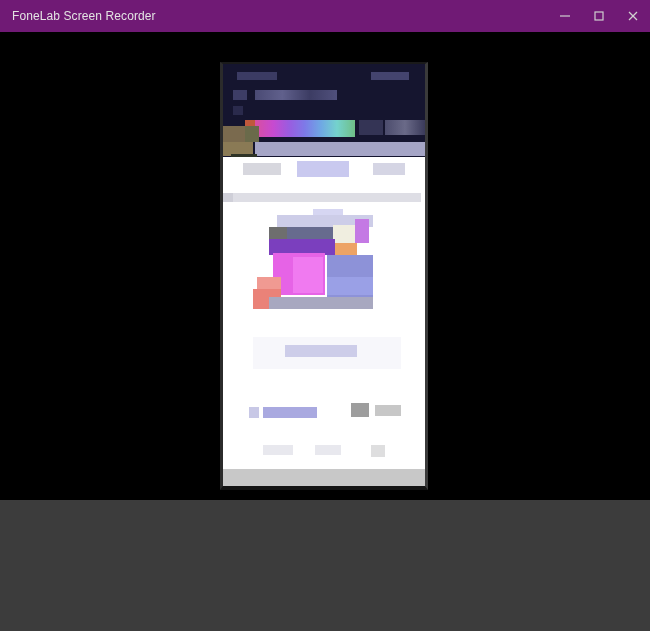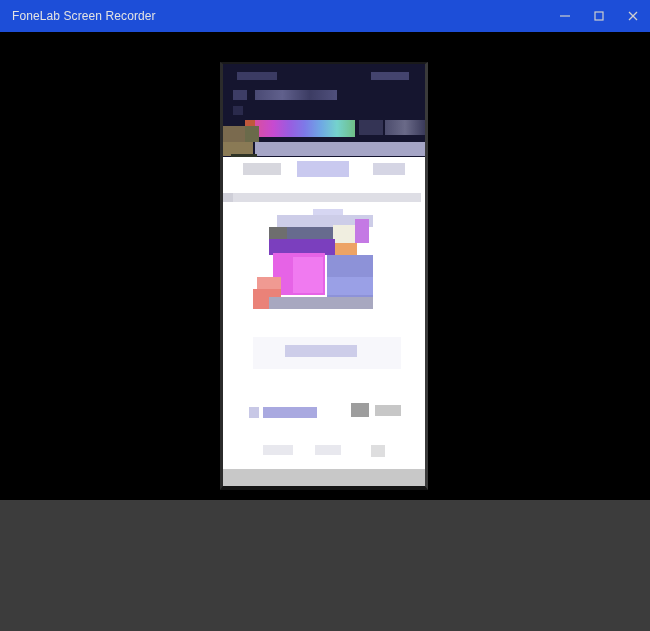--- a/index.html
+++ b/index.html
@@ -19,21 +19,21 @@
     width: 650px;
     height: 631px;
     background: #000000;
     display: flex;
     flex-direction: column;
   }
 
   
   .titlebar {
     height: 32px;
-    background: #1d4ed8;
+    background: #701a75;
     display: flex;
     align-items: center;
     justify-content: space-between;
     flex: 0 0 32px;
     user-select: none;
   }
   .titlebar-title {
     color: #e3e3e3;
     font-size: 12px;
     padding-left: 12px;

